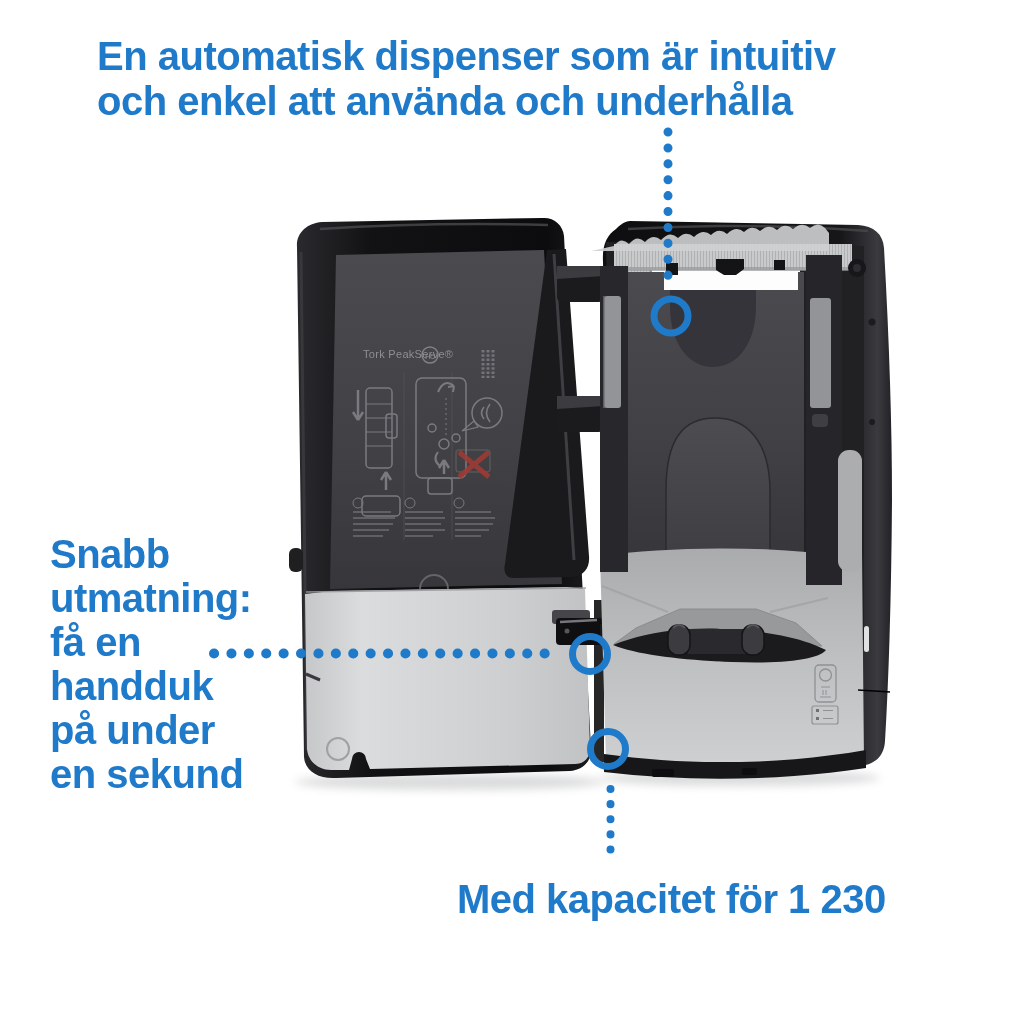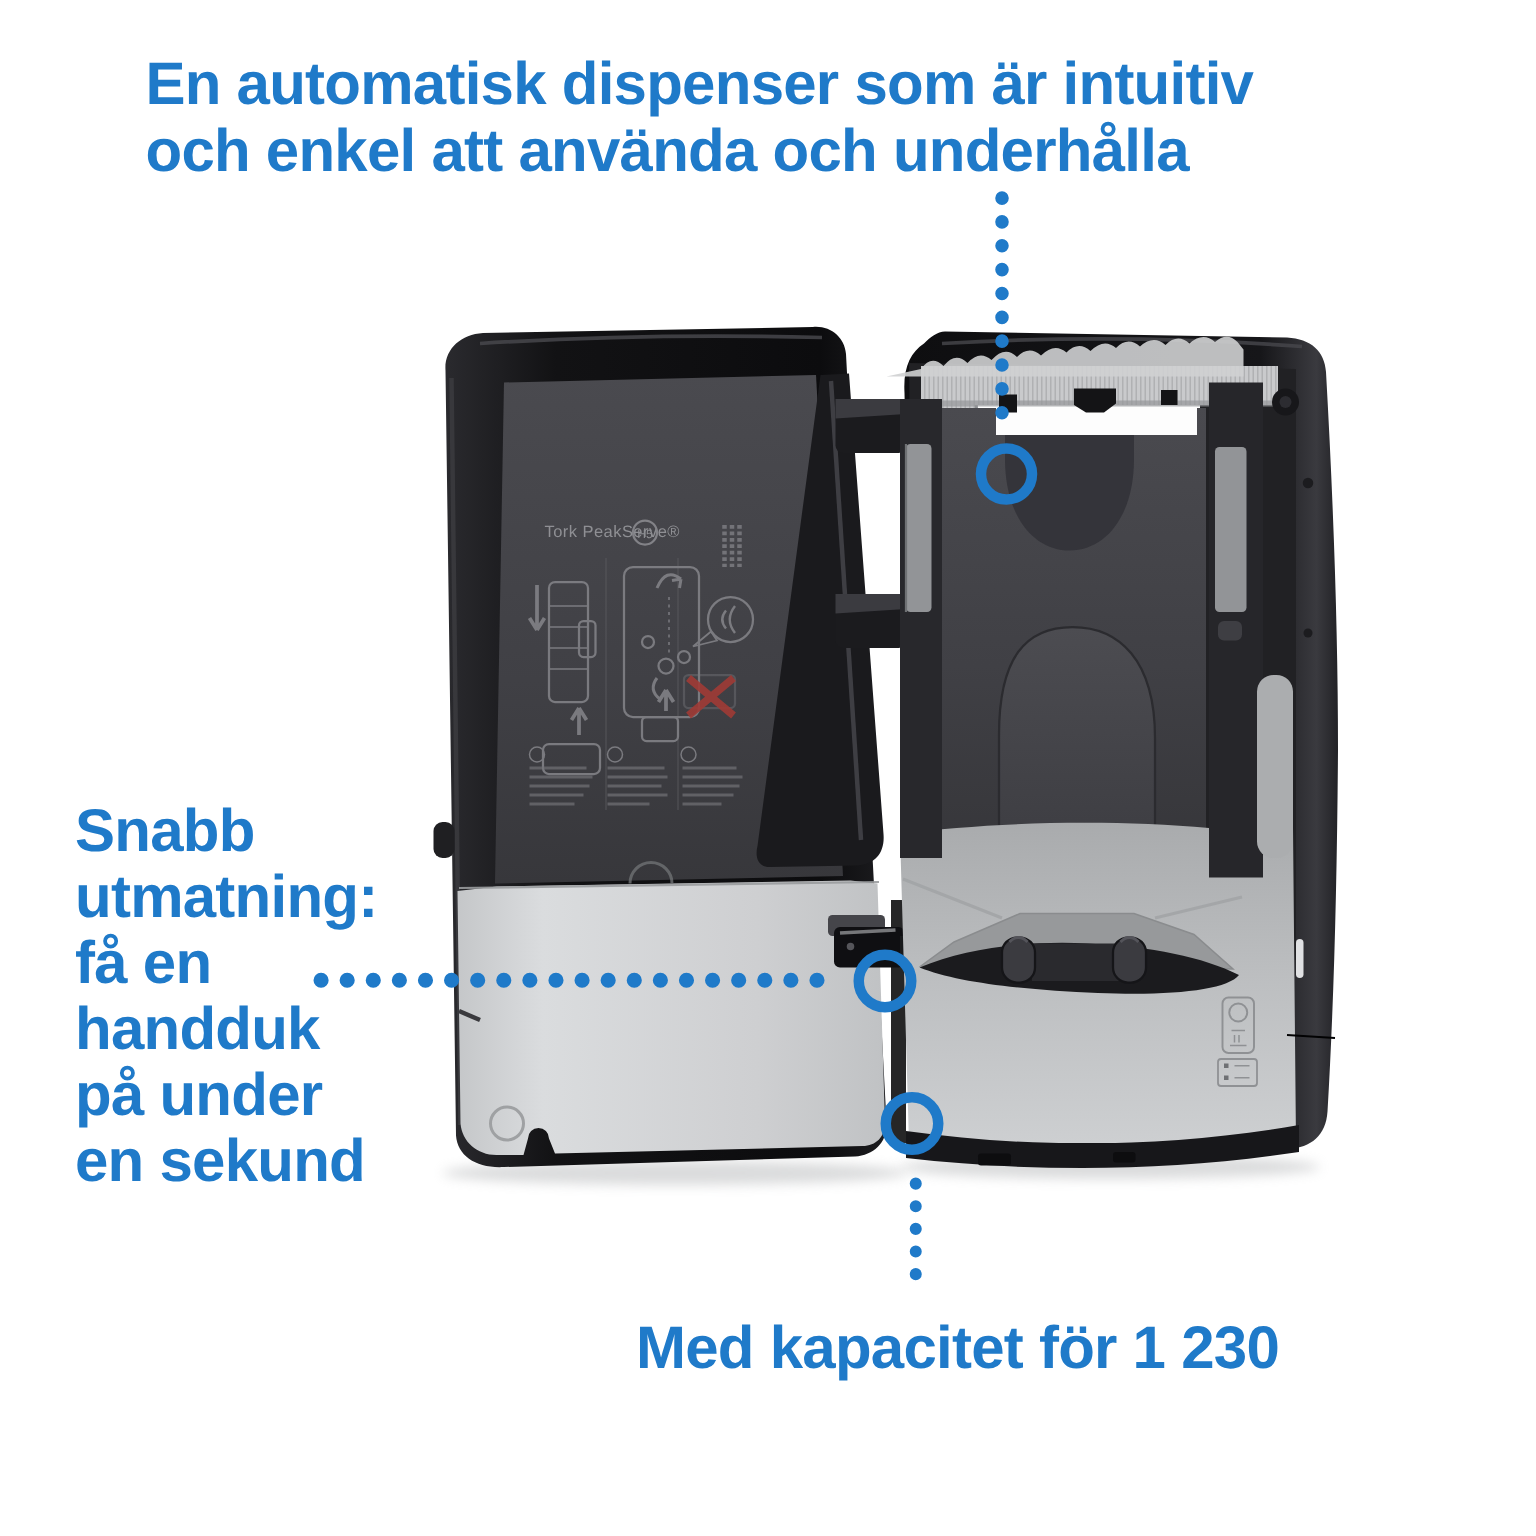--- a/index.html
+++ b/index.html
@@ -5,21 +5,21 @@
   html,body{margin:0;padding:0;background:#ffffff;}
   .canvas{
     position:relative;width:1024px;height:1024px;overflow:hidden;background:#ffffff;
     font-family:"Liberation Sans","DejaVu Sans",sans-serif;
   }
   .callout{
     position:absolute;color:#1f7ac9;font-weight:bold;letter-spacing:-0.5px;
   }
   .callout-top{left:97px;top:34px;font-size:40px;line-height:45px;}
   .callout-left{left:50px;top:532px;font-size:40px;line-height:44px;}
-  .callout-bottom{left:424px;top:876px;font-size:40px;line-height:46px;}
+  .callout-bottom{left:457px;top:876px;font-size:40px;line-height:46px;}
   .stage{position:absolute;left:0;top:0;width:1024px;height:1024px;}
 </style>
 </head>
 <body>
 
 <div class="canvas">
 
   <svg class="stage" viewBox="0 0 1024 1024">
     <defs>
       <linearGradient id="gDoorBlack" x1="0" y1="0" x2="1" y2="0">

